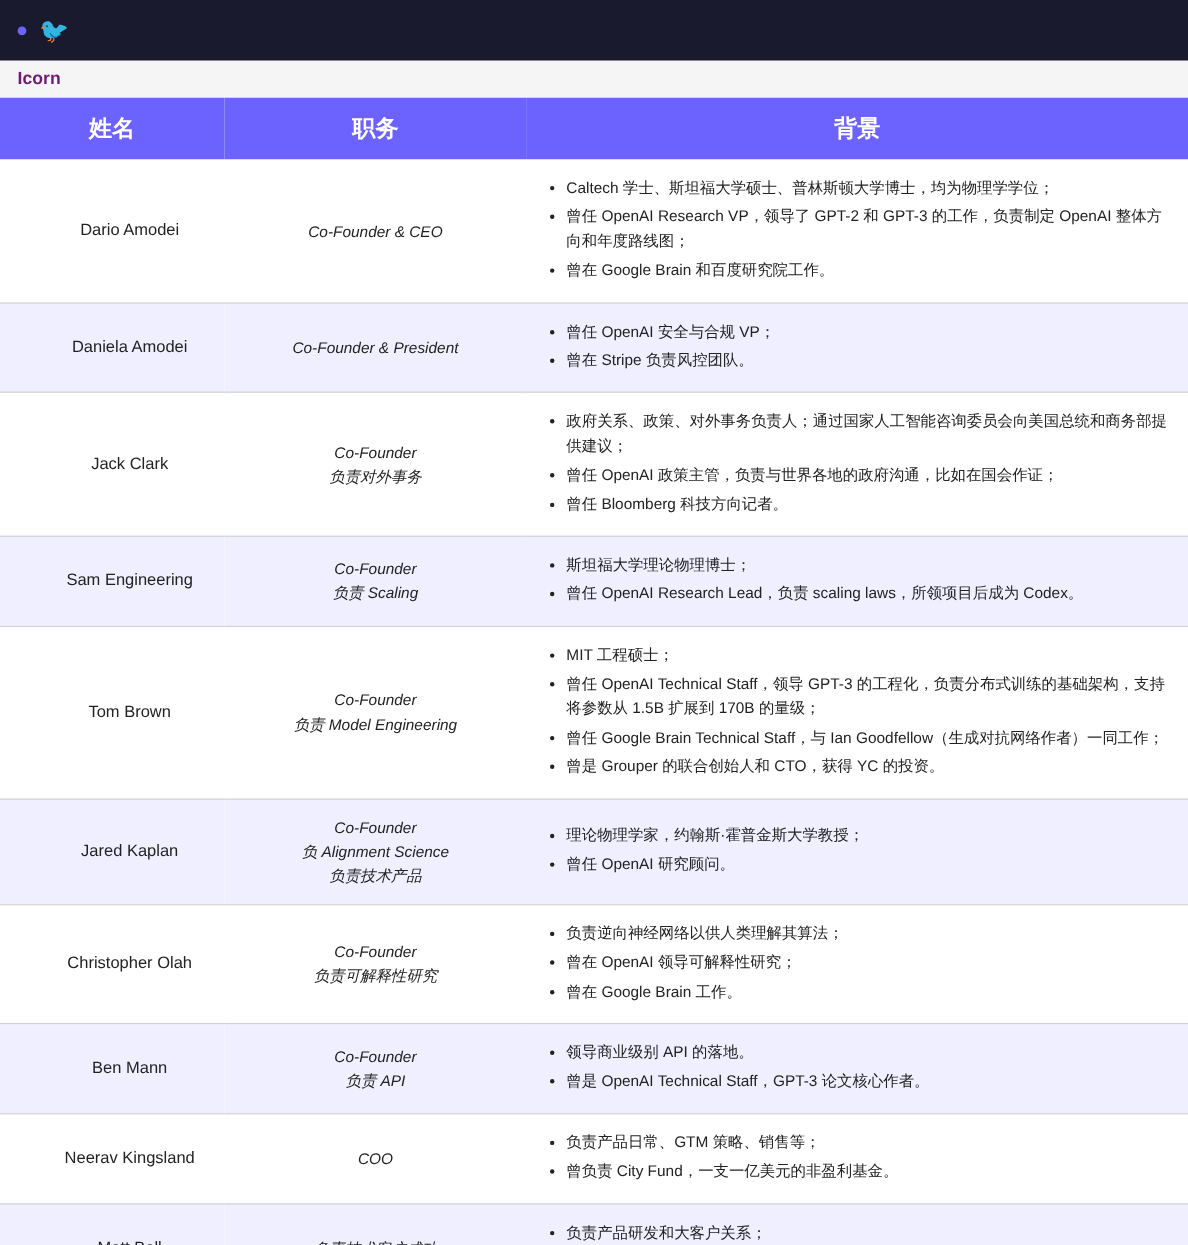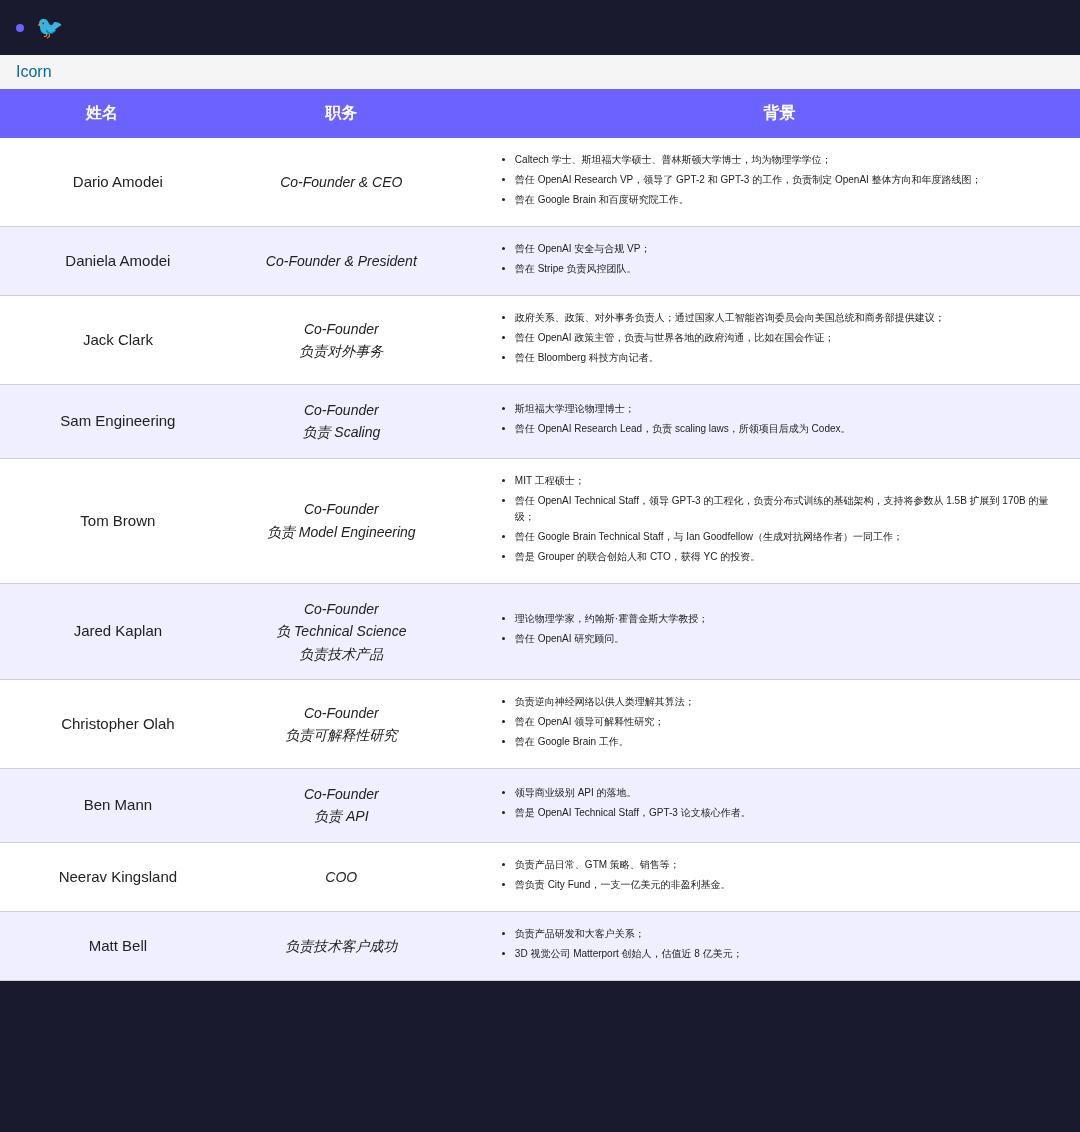--- a/index.html
+++ b/index.html
@@ -28,43 +28,43 @@
       font-size: 22px;
     }
     .logo-bar {
       background: #f5f5f5;
       padding: 8px 16px;
       display: flex;
       align-items: center;
     }
     .logo-text {
       font-size: 16px;
-      font-weight: normal;
-      color: #0369a1;
+      font-weight: bold;
+      color: #701a75;
     }
     table {
       width: 100%;
       border-collapse: collapse;
     }
     thead tr th {
       background: #6c63ff;
       color: white;
       padding: 14px 16px;
-      font-size: 16px;
+      font-size: 21px;
       font-weight: 600;
       text-align: center;
     }
     thead tr th:first-child { width: 200px; }
     thead tr th:nth-child(2) { width: 270px; }
     thead tr th:nth-child(3) { width: 590px; }
     tbody tr td {
       padding: 14px 16px;
       vertical-align: middle;
       border-bottom: 1px solid #d0d0d0;
-      font-size: 10px;
+      font-size: 14px;
       line-height: 1.6;
     }
     tbody tr:nth-child(odd) { background: #ffffff; }
     tbody tr:nth-child(even) { background: #efefff; }
     .name-cell {
       text-align: center;
       font-size: 15px;
       color: #222;
       padding-left: 48px;
     }
@@ -157,21 +157,21 @@
             <ul>
               <li>MIT 工程硕士；</li>
               <li>曾任 OpenAI Technical Staff，领导 GPT-3 的工程化，负责分布式训练的基础架构，支持将参数从 1.5B 扩展到 170B 的量级；</li>
               <li>曾任 Google Brain Technical Staff，与 Ian Goodfellow（生成对抗网络作者）一同工作；</li>
               <li>曾是 Grouper 的联合创始人和 CTO，获得 YC 的投资。</li>
             </ul>
           </td>
         </tr>
         <tr>
           <td class="name-cell">Jared Kaplan</td>
-          <td class="role-cell"><span>Co-Founder</span><br><span>负 Technical Science</span><br><span>负责技术产品</span></td>
+          <td class="role-cell"><span>Co-Founder</span><br><span>负 Alignment Science</span><br><span>负责技术产品</span></td>
           <td class="bg-cell">
             <ul>
               <li>理论物理学家，约翰斯·霍普金斯大学教授；</li>
               <li>曾任 OpenAI 研究顾问。</li>
             </ul>
           </td>
         </tr>
         <tr>
           <td class="name-cell">Christopher Olah</td>
           <td class="role-cell"><span>Co-Founder</span><br><span>负责可解释性研究</span></td>

